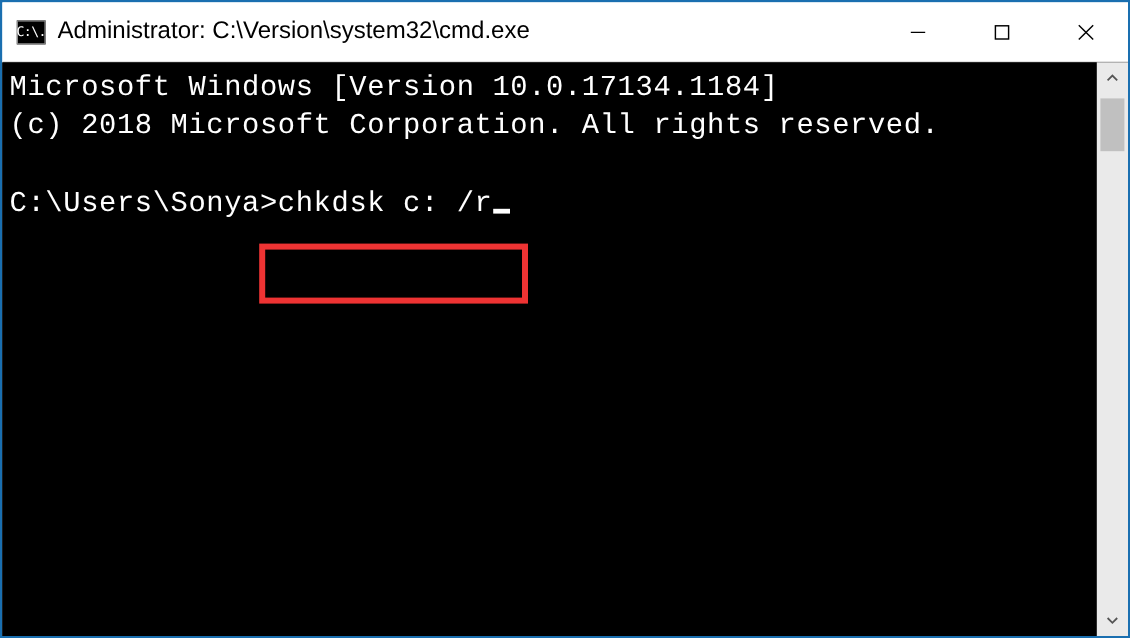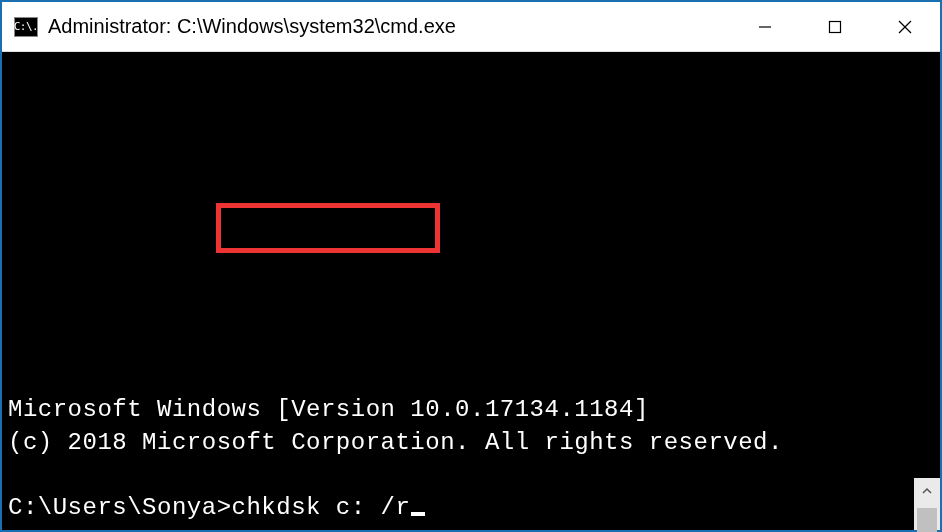--- a/index.html
+++ b/index.html
@@ -70,21 +70,20 @@
     .win-btn svg {
       stroke: #000;
       stroke-width: 1.2;
       fill: none;
     }
     .client-area {
       flex: 1;
       display: flex;
       background: #000;
       position: relative;
-      align-items: flex-end;
     }
     .terminal {
       flex: 1;
       background: #000;
       color: #fff;
       font-family: "Consolas", "Courier New", monospace;
       font-size: 24px;
       line-height: 1.35;
       padding: 6px 6px;
       white-space: pre;
@@ -139,21 +138,21 @@
       position: relative;
       top: 2px;
     }
   </style>
 </head>
 <body>
 
 <div class="window">
   <div class="titlebar">
     <div class="titlebar-icon">C:\.</div>
-    <div class="title-text">Administrator: C:\Windows\system32\cmd.exe</div>
+    <div class="title-text">Administrator: C:\Version\system32\cmd.exe</div>
     <div class="window-controls">
       <button class="win-btn">
         <svg width="14" height="14" viewBox="0 0 14 14">
             <line x1="1" y1="7" x2="13" y2="7"></line>
           </svg>
       </button>
       <button class="win-btn">
         <svg width="14" height="14" viewBox="0 0 14 14">
             <rect x="1.5" y="1.5" width="11" height="11"></rect>
           </svg>

